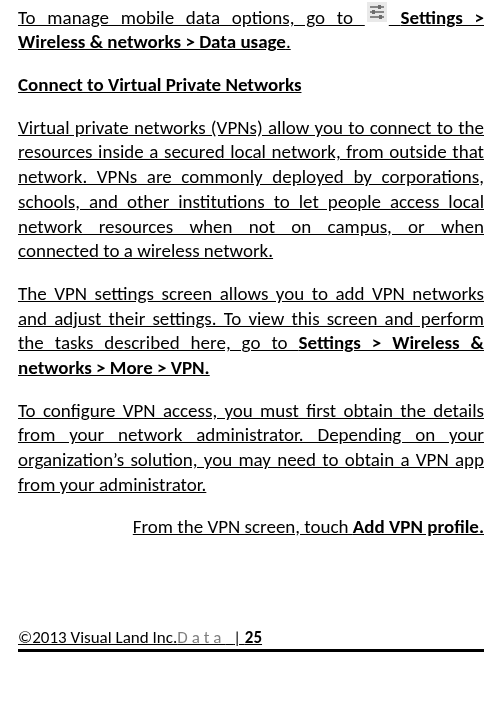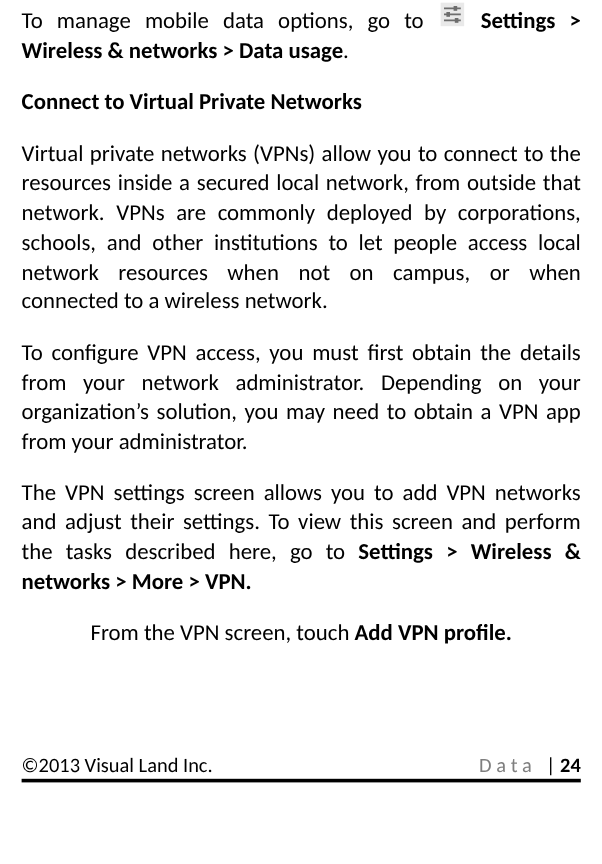--- a/index.html
+++ b/index.html
@@ -14,20 +14,21 @@
     overflow: hidden;
   }
   .page {
     box-sizing: border-box;
     width: 502px;
     height: 652px;
     padding: 2px 18px 0 18px;
     position: relative;
     display: flex;
     flex-direction: column;
+    text-decoration: underline;
   }
   .body-area {
     flex: 1 1 auto;
   }
   p {
     margin: 0 0 18px 0;
     line-height: 1.3;
     text-align: justify;
     text-justify: inter-word;
   }
@@ -41,21 +42,20 @@
   }
   .icon-box {
     display: inline-block;
     vertical-align: text-bottom;
     margin: 0 2px;
   }
   .footer {
     box-sizing: border-box;
     width: 100%;
     display: flex;
-    justify-content: space-between;
     align-items: center;
     font-size: 17px;
     padding: 2px 0 1px 0;
     margin-top: auto;
   }
   .footer-left {
     color: #000000;
   }
   .footer-right {
     color: #7f7f7f;
@@ -96,33 +96,33 @@
           <rect x="12" y="13" width="3" height="4" fill="#6d6d6d"></rect>
         </svg>
       </span>
       <span class="bold">Settings &gt; Wireless &amp; networks &gt; Data usage</span><span>.</span>
     </p>
 
     <p class="heading">Connect to Virtual Private Networks</p>
 
     <p>Virtual private networks (VPNs) allow you to connect to the resources inside a secured local network, from outside that network. VPNs are commonly deployed by corporations, schools, and other institutions to let people access local network resources when not on campus, or when connected to a wireless network.</p>
 
-    <p>To configure VPN access, you must first obtain the details from your network administrator. Depending on your organization’s solution, you may need to obtain a VPN app from your administrator.</p>
-
     <p>
       <span>The VPN settings screen allows you to add VPN networks and adjust their settings. To view this screen and perform the tasks described here, go to </span><span class="bold">Settings &gt; Wireless &amp; networks &gt; More &gt; VPN.</span>
     </p>
 
+    <p>To configure VPN access, you must first obtain the details from your network administrator. Depending on your organization’s solution, you may need to obtain a VPN app from your administrator.</p>
 
-    <p style="text-align:center;">
+
+    <p style="text-align:right;">
       <span>From the VPN screen, touch </span><span class="bold">Add VPN profile.</span>
     </p>
 
   </div>
 
   <div class="footer">
     <span class="footer-left">©2013 Visual Land Inc.</span>
     <span class="footer-right">
-      <span>Data</span>&nbsp;<span class="bar">| </span><span class="pagenum">24</span>
+      <span>Data</span>&nbsp;<span class="bar">| </span><span class="pagenum">25</span>
     </span>
   </div>
   <hr class="bottom-rule">
 </div>
 
 </body></html>

